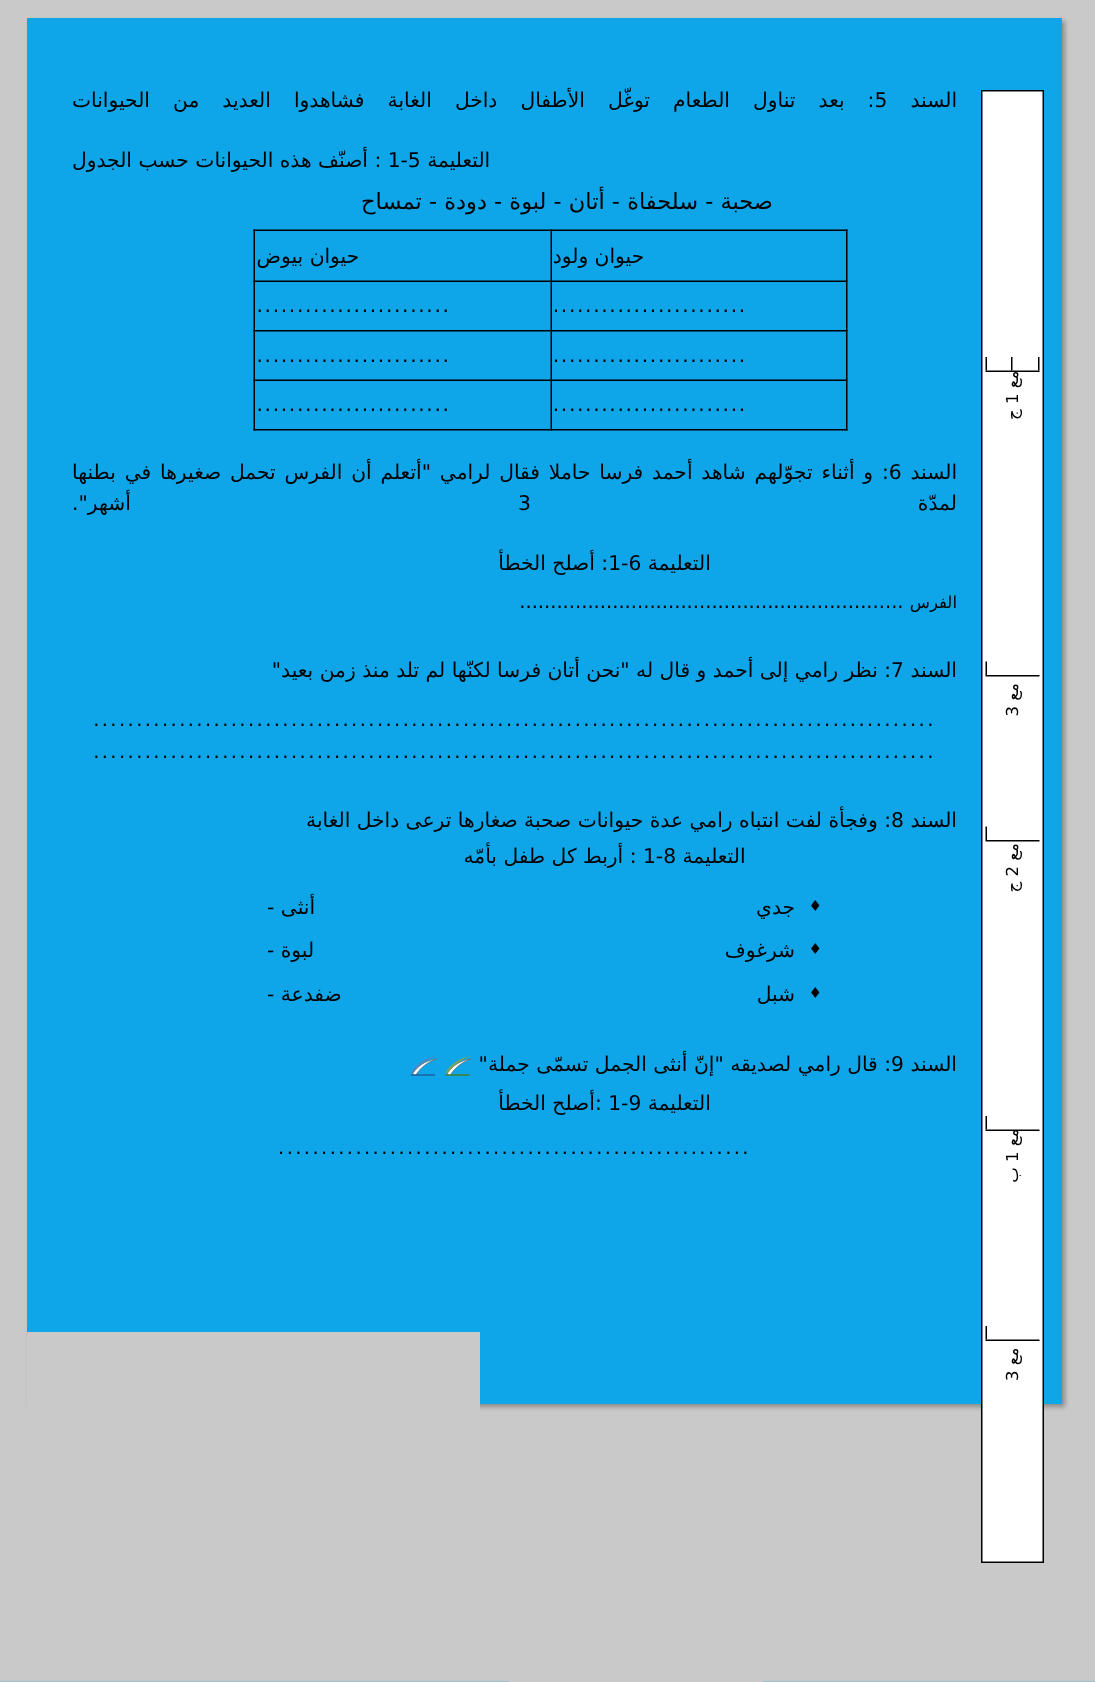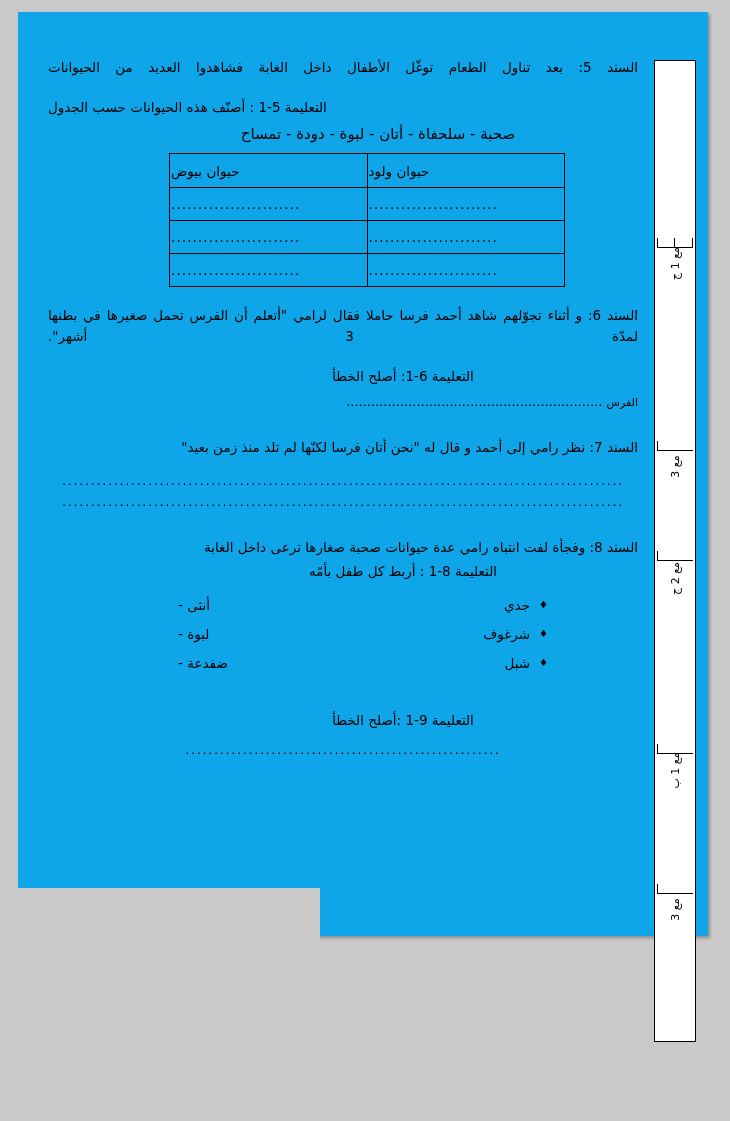--- a/index.html
+++ b/index.html
@@ -310,20 +310,35 @@
         </div>
         <div class="match-left">
           <span>ضفدعة</span>
           <span>-</span>
         </div>
       </div>
     </div>
 
     <div class="sp18"></div>
 
+    <div class="s9-line">
+      <span>السند 9: قال رامي لصديقه "إنّ أنثى الجمل تسمّى جملة"</span>
+      <span class="book-icons">
+        <svg width="19" height="15" viewBox="0 0 19 15">
+          <path d="M1 12 C5 6, 11 2, 18 1 C12 3, 6 7, 3 13 Z" fill="#7aa84f"></path>
+          <path d="M2 13 C6 7, 11 4, 18 3 C12 5, 7 9, 4 14 Z" fill="#ffffff" stroke="#6b6b6b" stroke-width="0.5"></path>
+          <path d="M1 13.2 L17 13.2 L17 14.2 L1 14.2 Z" fill="#4a7f2a"></path>
+        </svg>
+        <svg width="19" height="15" viewBox="0 0 19 15">
+          <path d="M1 12 C5 6, 11 2, 18 1 C12 3, 6 7, 3 13 Z" fill="#4a86c8"></path>
+          <path d="M2 13 C6 7, 11 4, 18 3 C12 5, 7 9, 4 14 Z" fill="#ffffff" stroke="#6b6b6b" stroke-width="0.5"></path>
+          <path d="M1 13.2 L17 13.2 L17 14.2 L1 14.2 Z" fill="#1f5fa0"></path>
+        </svg>
+      </span>
+    </div>
     <div class="sp10"></div>
     <p class="instr-right-ind">التعليمة 9-1 :أصلح الخطأ</p>
     <div class="sp14"></div>
     <div class="dotline-full">.......................................................</div>
 
   </div>
 
   <div id="grade-margin">
 
     <div class="grade-cell" style="top:186px;height:60px;">

